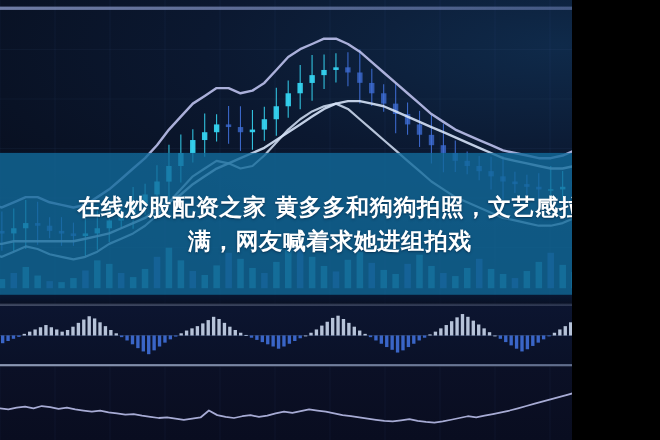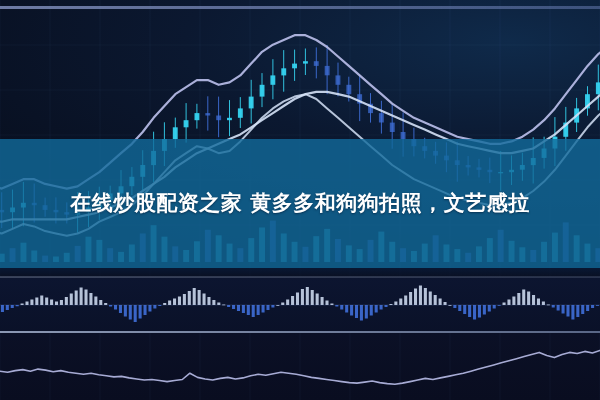--- a/index.html
+++ b/index.html
@@ -1,18 +1,18 @@
 <!DOCTYPE html>
 <html><head>
 <meta charset="utf-8">
 <style>
   html,body{margin:0;padding:0;background:#000;}
   #stage{
     position:relative;
-    width:600px;height:400px;
+    width:520px;height:400px;
     overflow:hidden;
     background:#0a0f1e;
     font-family:"DejaVu Sans","Liberation Sans",sans-serif;
   }
 
   
   .panel{position:absolute;left:0;width:600px;overflow:hidden;}
   #panel-price{top:0;height:277px;background:
       radial-gradient(120% 90% at 85% 15%, #0f2a4a 0%, #0b1830 45%, #070c1a 100%);}
   #panel-macd{top:277px;height:56px;background:
@@ -411,15 +411,16 @@
         <path d="M0.0 38.2 L7.6 39.2 L15.2 37.6 L22.8 36.6 L30.4 38.2 L38.0 36.1 L45.6 37.1 L53.2 38.7 L60.8 37.6 L68.4 39.2 L75.9 40.2 L83.5 41.3 L91.1 40.2 L98.7 41.8 L106.3 42.8 L113.9 43.9 L121.5 43.4 L129.1 44.9 L136.7 46.0 L144.3 47.0 L151.9 46.5 L159.5 47.5 L167.1 48.6 L174.7 47.5 L182.3 46.5 L189.9 40.2 L197.5 44.4 L205.1 46.0 L212.7 47.0 L220.3 45.4 L227.8 44.4 L235.4 46.0 L243.0 44.9 L250.6 42.8 L258.2 41.3 L265.8 42.3 L273.4 40.8 L281.0 39.2 L288.6 40.2 L296.2 41.3 L303.8 42.8 L311.4 44.4 L319.0 45.4 L326.6 46.5 L334.2 47.5 L341.8 48.6 L349.4 49.6 L357.0 50.1 L364.6 49.1 L372.2 48.0 L379.7 49.6 L387.3 50.6 L394.9 51.2 L402.5 50.1 L410.1 48.6 L417.7 47.0 L425.3 45.4 L432.9 46.5 L440.5 44.9 L448.1 43.4 L455.7 41.8 L463.3 40.2 L470.9 38.2 L478.5 36.1 L486.1 34.0 L493.7 31.9 L501.3 29.8 L508.9 27.8 L516.5 25.7 L524.1 23.6 L531.6 21.5 L539.2 19.4 L546.8 22.6 L554.4 24.6 L562.0 21.5 L569.6 19.4 L577.2 20.5 L584.8 18.4 L592.4 20.0 L600.0 17.4 " fill="none" stroke="#b8bde8" stroke-width="1.6" stroke-opacity="0.9" stroke-linejoin="round" stroke-linecap="round"></path>
       </svg>
   </div>
 
   <div class="hline" id="hline-macd-top"></div>
   <div class="hline" id="hline-macd-bot"></div>
 
   <div id="band-shadow"></div>
   <div id="text-band">
     <div class="headline">在线炒股配资之家 黄多多和狗狗拍照，文艺感拉</div>
+    <div class="headline">满，网友喊着求她进组拍戏</div>
   </div>
 
 </div>
 
 </body></html>

